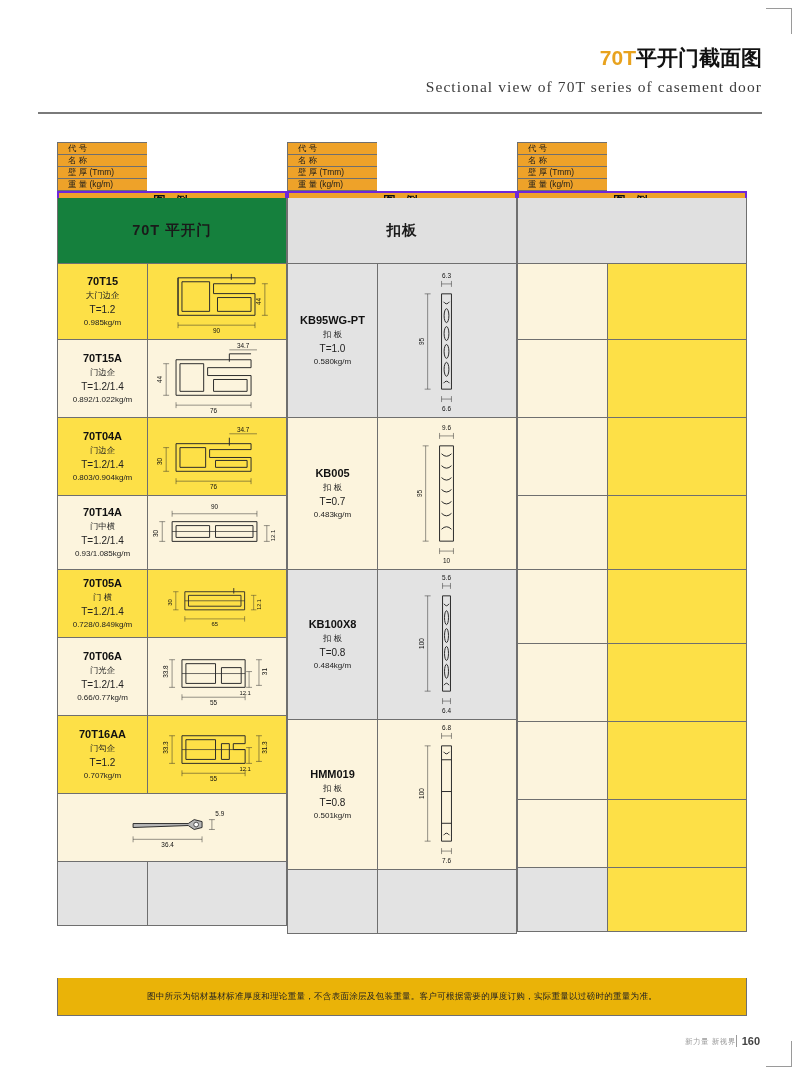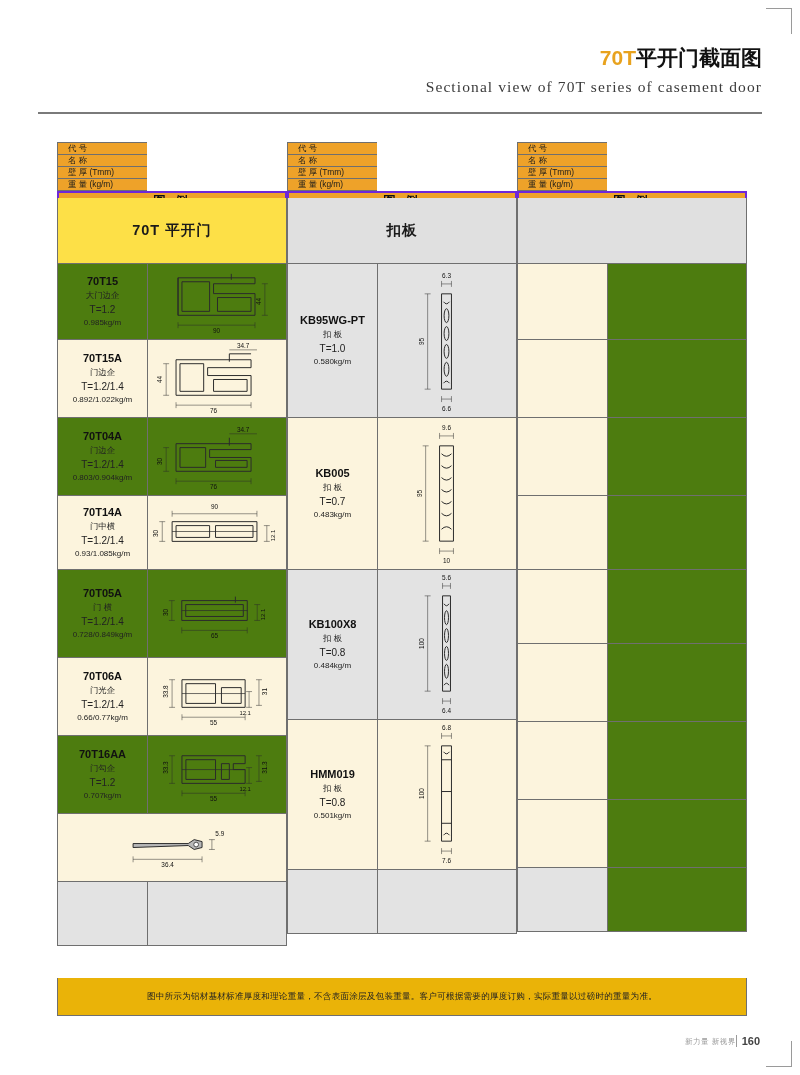--- a/index.html
+++ b/index.html
@@ -30,34 +30,34 @@
 
   
   .gh { display: flex; height: 56px; flex-direction: column; }
   .gh-left { width: 90px; background: #eea229; border: 1px solid #6f6f6f; border-right: none; display: flex; flex-direction: column; }
   .gh-left .ghl { flex: 1; border-bottom: 1px solid #6f6f6f; font-size: 8.4px; color: #1a1a1a; display: flex; align-items: center; padding-left: 10px; white-space: nowrap; }
   .gh-left .ghl:last-child { border-bottom: none; }
   .gh-right { flex: 1; background: #eea229; border: 2px solid #6d28d9; display: flex; align-items: center; justify-content: center; font-size: 12.5px; font-weight: bold; color: #111; letter-spacing: 3px; }
 
   
   .gt { height: 66px; border: 1px solid #6f6f6f; border-top: none; display: flex; align-items: center; justify-content: center; font-size: 14.5px; font-weight: bold; color: #1a1a1a; letter-spacing: 1px; }
-  .gt.cream { background: #fde047; }
+  .gt.cream { background: #15803d; }
   .gt.grey { background: #e0e0e0; }
 
   
   .item { display: flex; border-left: 1px solid #6f6f6f; border-right: 1px solid #6f6f6f; border-bottom: 1px solid #6f6f6f; }
   .item .cell-l { width: 90px; border-right: 1px solid #6f6f6f; display: flex; flex-direction: column; align-items: center; justify-content: center; padding: 4px 2px; }
   .item .cell-r { flex: 1; position: relative; }
   .it-code { font-size: 11px; font-weight: bold; color: #111; line-height: 1.35; }
   .it-name { font-size: 8.4px; color: #222; line-height: 1.5; }
   .it-t { font-size: 10px; color: #222; line-height: 1.5; }
   .it-w { font-size: 8px; color: #222; line-height: 1.5; }
   .bg-cream { background: #fcf4dd; }
   .bg-grey  { background: #e3e3e3; }
-  .bg-white { background: #4d7c0f; }
+  .bg-white { background: #fde047; }
 
   
   .fig { position: absolute; inset: 0; }
   .fig svg { position: absolute; left: 0; top: 0; width: 100%; height: 100%; }
 
   
   .note { position: absolute; left: 57px; top: 978px; width: 690px; height: 38px; border: 1px solid #6f6f6f; border-top: none; background: #eab308; display: flex; align-items: center; justify-content: center; }
   .note span { font-size: 8.6px; color: #222; letter-spacing: .2px; }
 
   .pg { position: absolute; right: 40px; bottom: 28px; display: flex; align-items: flex-end; }
@@ -221,21 +221,21 @@
                     <path d="M117 46 L123 46"></path>
                 </g>
                 <text x="67" y="13" font-size="6.5" fill="#111" text-anchor="middle" font-family="Liberation Sans, sans-serif">90</text>
                 <text x="10" y="38" font-size="6.5" fill="#111" text-anchor="middle" transform="rotate(-90 10 38)" font-family="Liberation Sans, sans-serif">30</text>
                 <text x="128" y="40" font-size="6" fill="#111" text-anchor="middle" transform="rotate(-90 128 40)" font-family="Liberation Sans, sans-serif">12.1</text>
               </svg>
             </div>
           </div>
         </div>
 
-        <div class="item bg-white" style="height:88px">
+        <div class="item bg-white" style="height:68px">
           <div class="cell-l">
             <div class="it-code">70T05A</div>
             <div class="it-name">门  横</div>
             <div class="it-t">T=1.2/1.4</div>
             <div class="it-w">0.728/0.849kg/m</div>
           </div>
           <div class="cell-r">
             <div class="fig">
               <svg viewBox="0 0 139 74">
                 <g fill="none" stroke="#2b2b2b" stroke-width="1">

